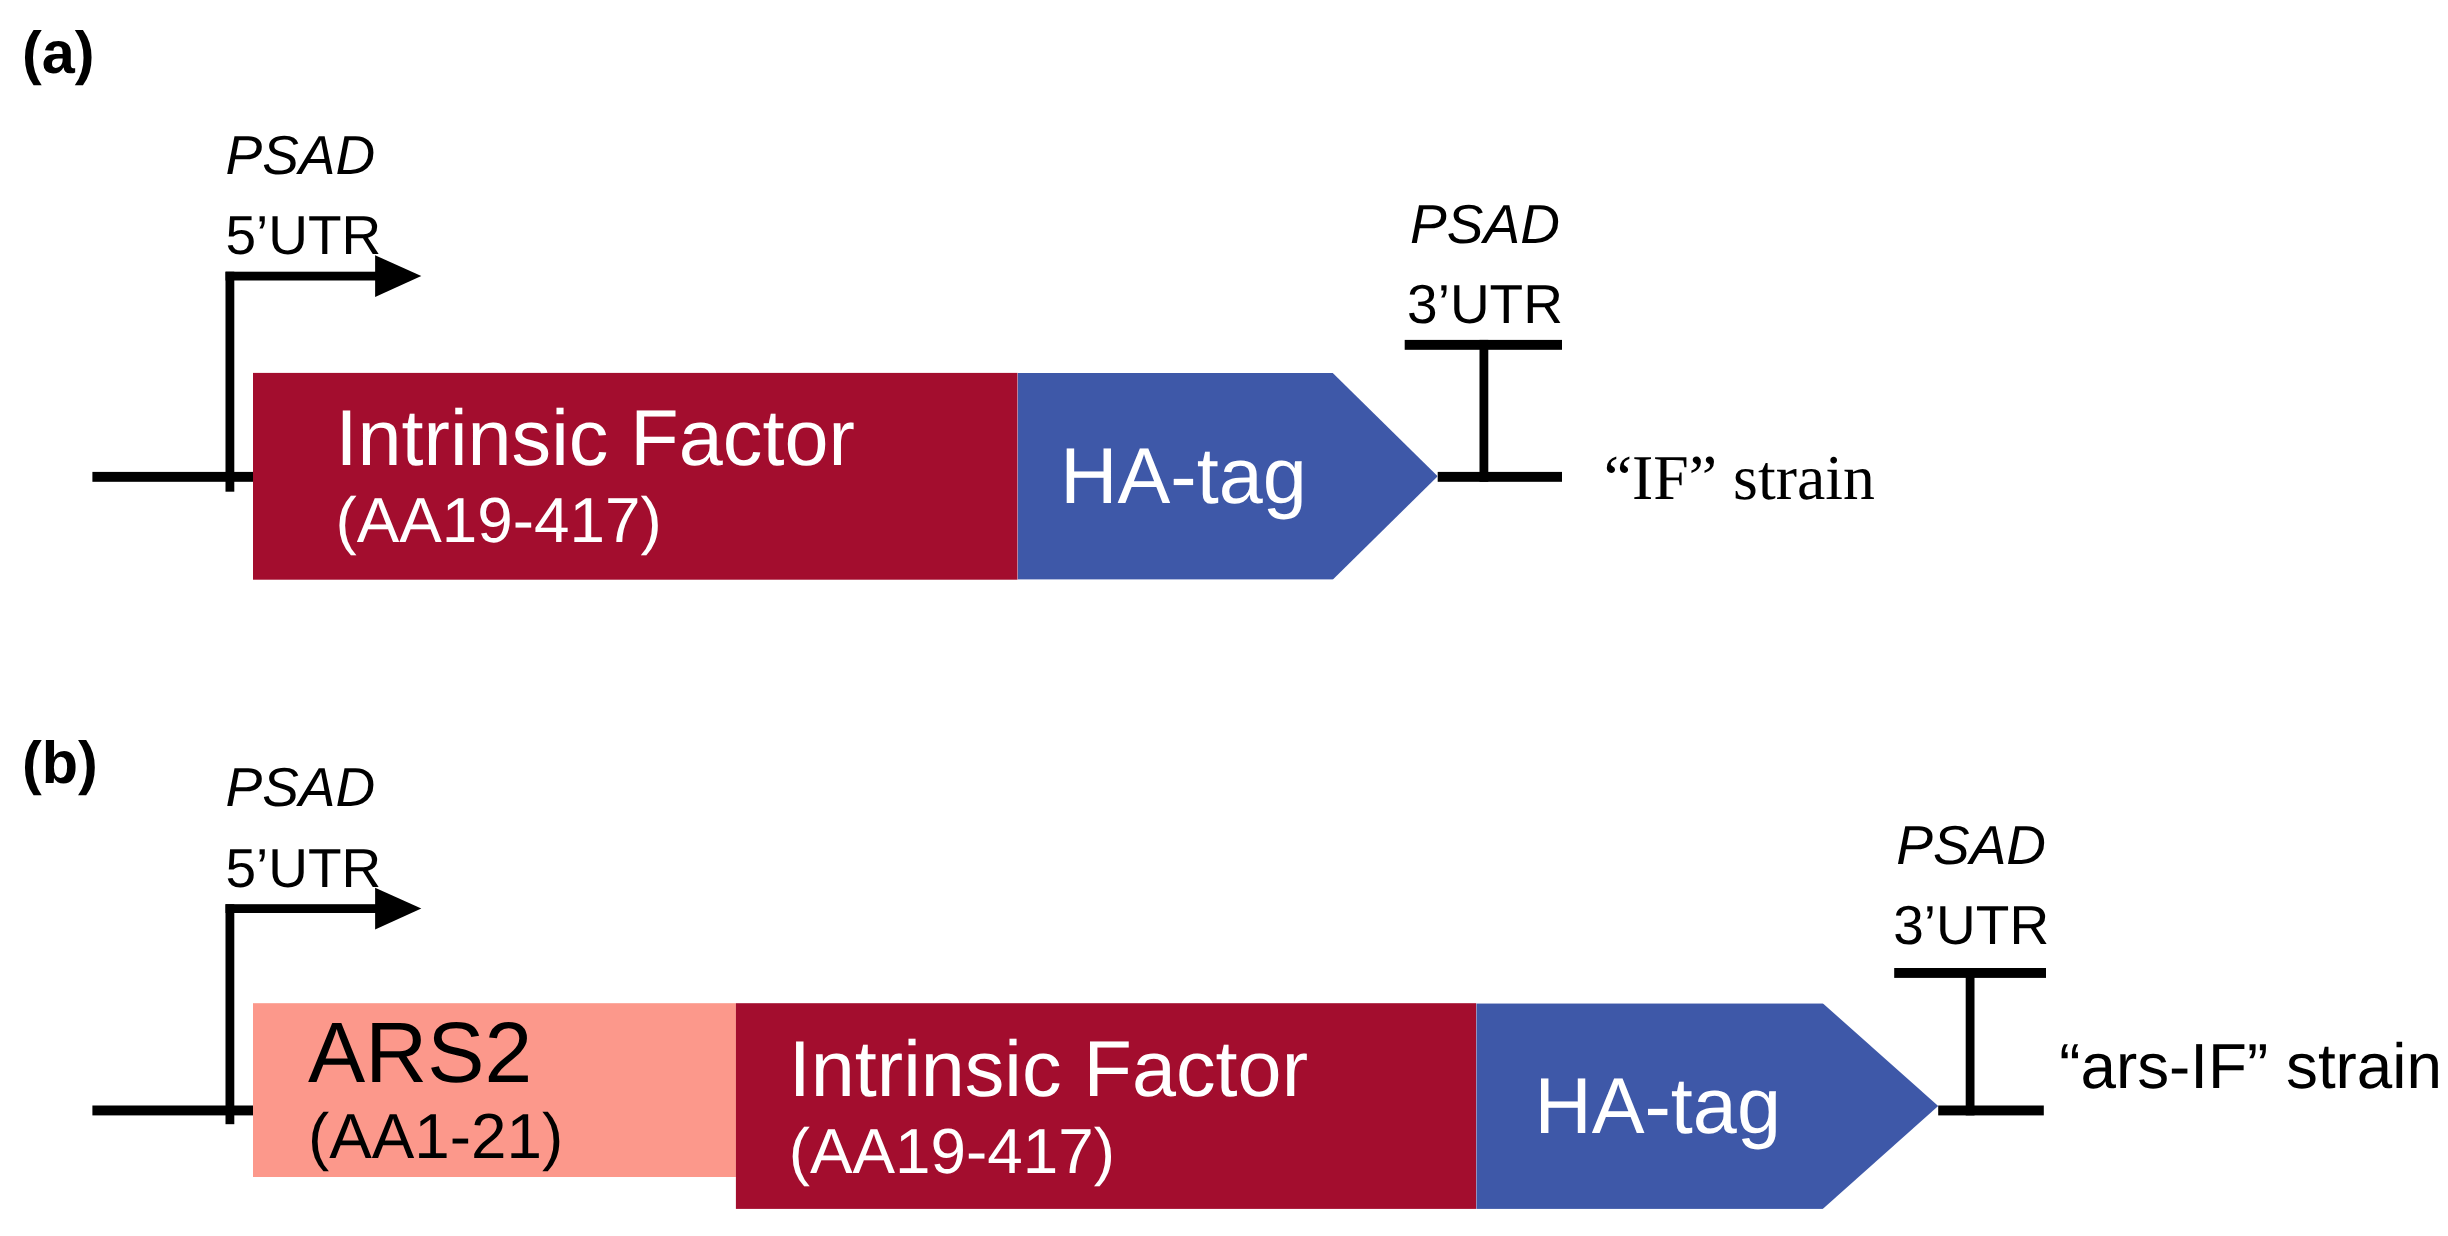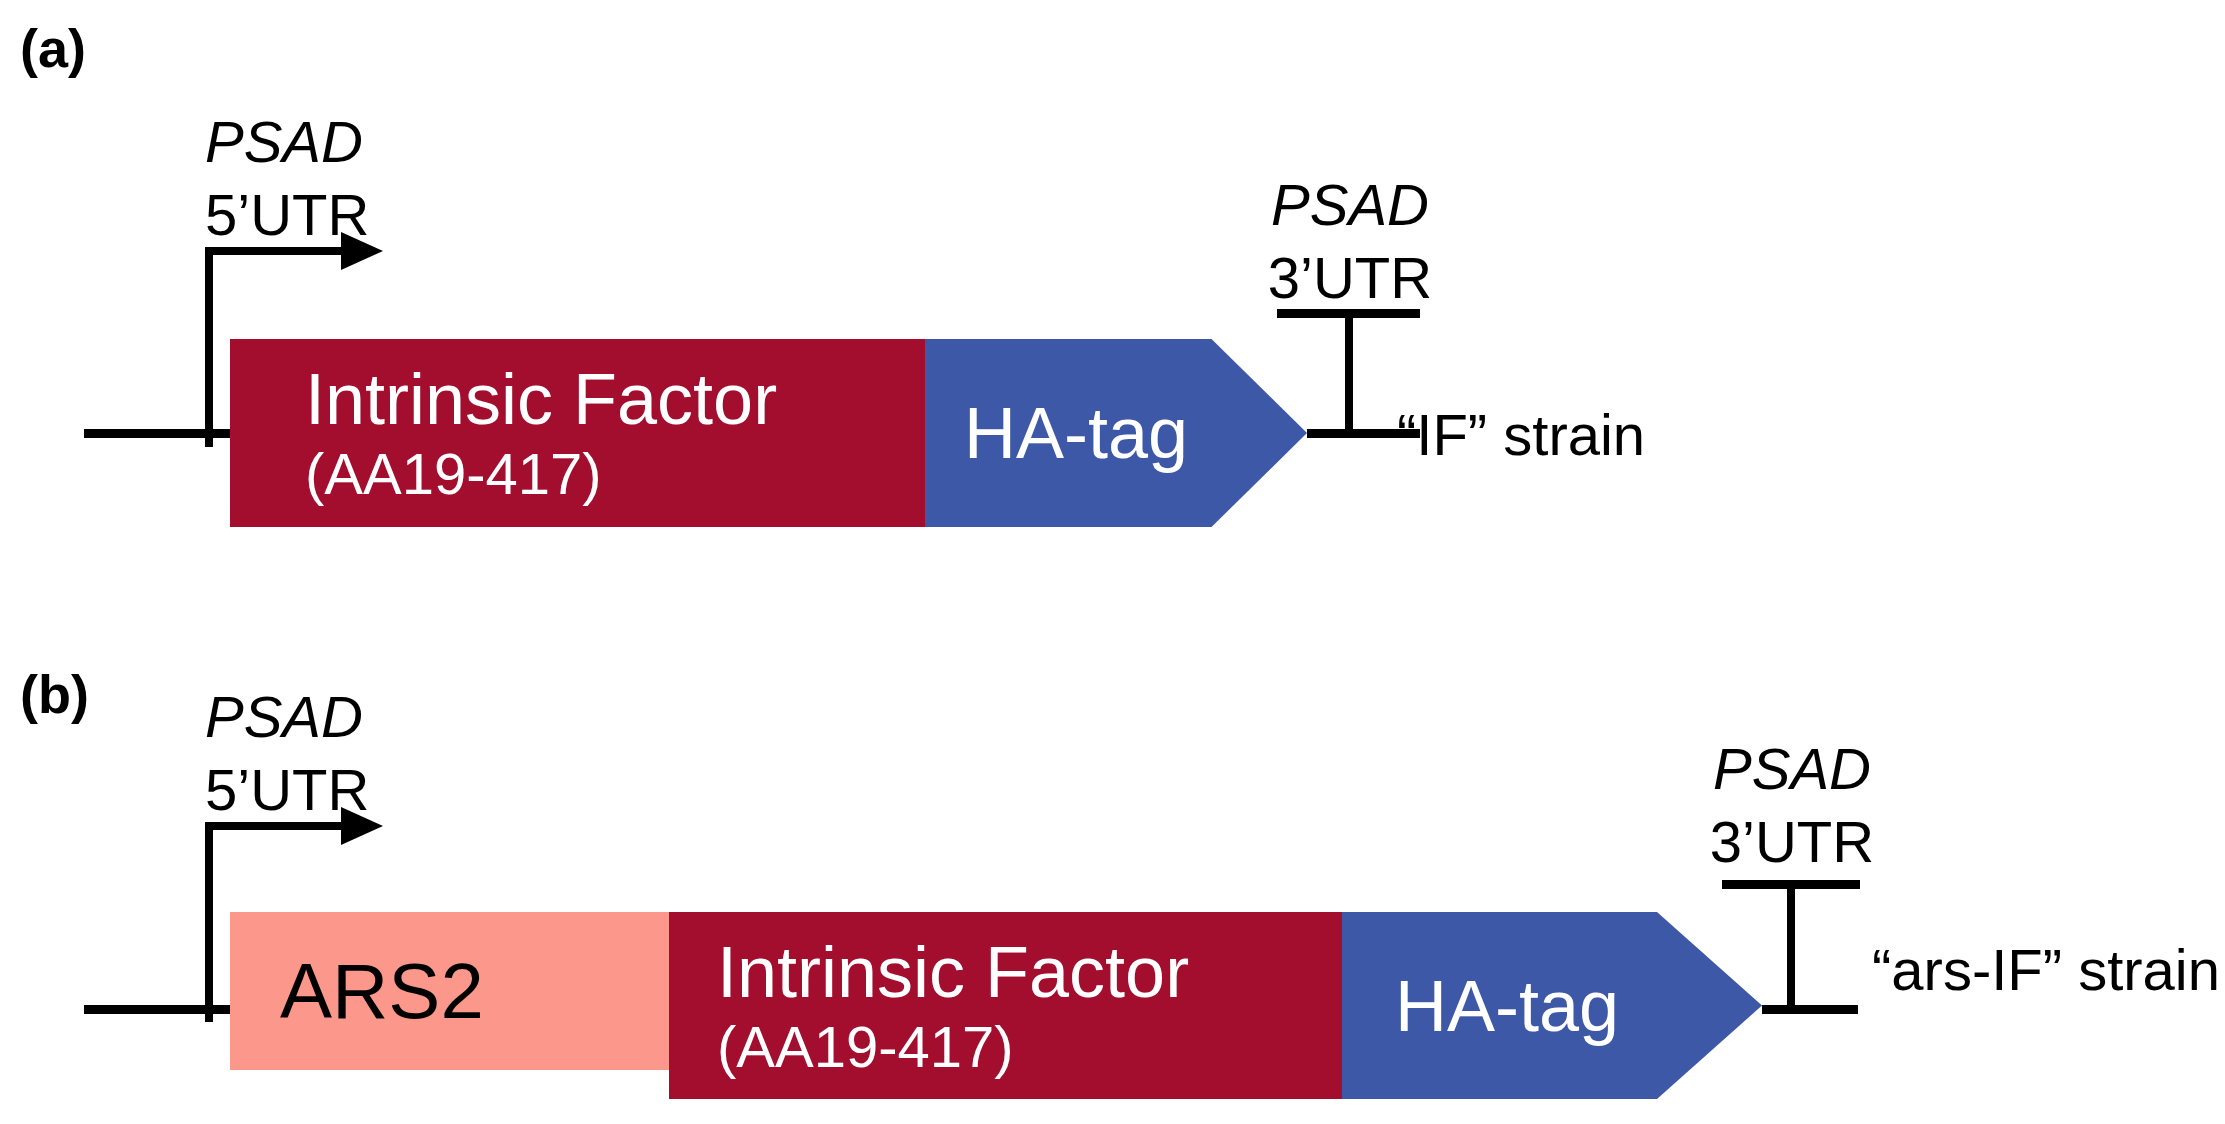--- a/index.html
+++ b/index.html
@@ -14,21 +14,21 @@
     width: 2225px; height: 1124px;
     background: #FFFFFF;
   }
   .panel-label {
     position: absolute;
     font-size: 54px; font-weight: bold; color: #000;
     line-height: 60px; white-space: nowrap;
   }
   .utr-label {
     position: absolute;
-    font-size: 58px; line-height: 73px; color: #000;
+    font-size: 50px; line-height: 73px; color: #000;
     white-space: nowrap;
   }
   .utr-label .gene-name { font-style: italic; }
   .utr-label.centered { text-align: center; }
   .line { position: absolute; background: #000; }
   .arrowhead {
     position: absolute; width: 0; height: 0;
     border-top: 19px solid transparent;
     border-bottom: 19px solid transparent;
     border-left: 42px solid #000;
@@ -82,40 +82,41 @@
 
     <div class="line" style="left: 1277px; top: 309px; width: 143px; height: 9px; background-color: rgb(0, 0, 0);"></div>
     <div class="line" style="left: 1345px; top: 309px; width: 8px; height: 129px; background-color: rgb(0, 0, 0);"></div>
     <div class="line" style="left: 1307px; top: 429px; width: 113px; height: 9px; background-color: rgb(0, 0, 0);"></div>
 
     <div class="utr-label centered" style="left:1255px; top:168px; width:190px;">
       <div class="gene-name">PSAD</div>
       <div>3’UTR</div>
     </div>
 
-    <div class="strain-label" style="left:1397px; top:404px;">“IF” strain</div>
+    <div class="strain-label" style="left:1458px; top:404px;font-family:Liberation Serif, serif;">“IF” strain</div>
   </div>
 
   <div>
 
     <div class="panel-label" style="left:20px; top:664px;">(b)</div>
 
     <div class="utr-label" style="left:205px; top:680px;">
       <div class="gene-name">PSAD</div>
       <div>5’UTR</div>
     </div>
 
     <div class="line" style="left: 84px; top: 1005px; width: 148px; height: 9px; background-color: rgb(0, 0, 0);"></div>
 
     <div class="line" style="left: 205px; top: 822px; width: 8px; height: 200px; background-color: rgb(0, 0, 0);"></div>
     <div class="line" style="left: 205px; top: 822px; width: 140px; height: 8px; background-color: rgb(0, 0, 0);"></div>
     <div class="arrowhead" style="left: 341px; top: 807px; border-left-color: rgb(0, 0, 0);"></div>
 
     <div class="gene-box" style="left: 230px; top: 912px; width: 439px; height: 158px; padding-left: 50px; background-color: rgb(252, 152, 139); color: rgb(0, 0, 0);">
       <div class="gene-title-lg">ARS2</div>
+      <div class="gene-sub">(AA1-21)</div>
     </div>
 
     <div class="gene-box" style="left: 669px; top: 912px; width: 673px; height: 187px; padding-left: 48px; background-color: rgb(163, 13, 46); color: rgb(255, 255, 255);">
       <div class="gene-title">Intrinsic Factor</div>
       <div class="gene-sub">(AA19-417)</div>
     </div>
 
     <div class="gene-box arrow-box" style="left: 1342px; top: 912px; width: 420px; height: 187px; padding-right: 90px; background-color: rgb(62, 88, 168); color: rgb(255, 255, 255);">
       <div class="gene-title">HA-tag</div>
     </div>

